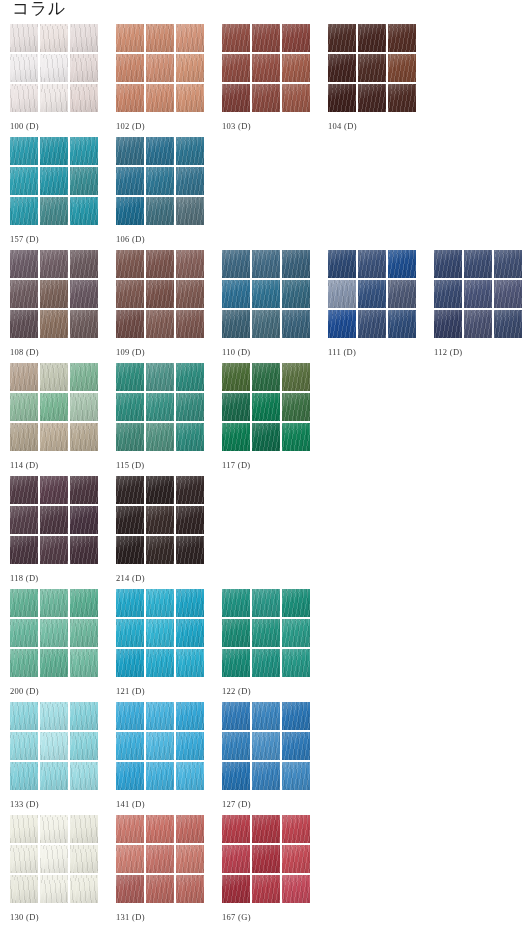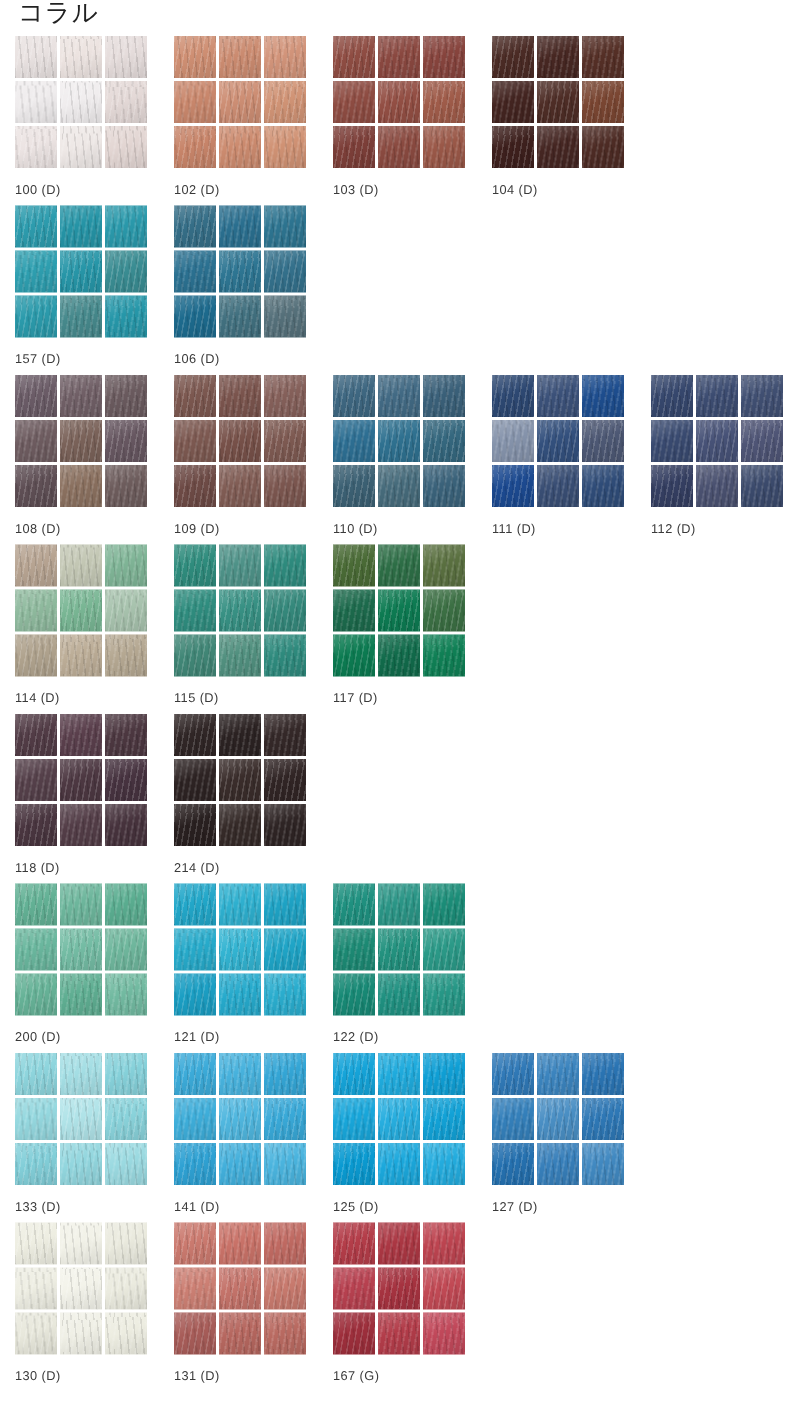--- a/index.html
+++ b/index.html
@@ -23,20 +23,21 @@
     line-height: 14px;
     letter-spacing: 0.5px;
     color: #222222;
     white-space: nowrap;
   }
   #catalog {
     position: absolute;
     left: 0;
     top: 24px;
     width: 528px;
+    font-family: Liberation Serif, serif;
   }
   .swatch-row {
     display: flex;
     flex-direction: row;
     height: 113px;
     padding-left: 10px;
     box-sizing: border-box;
   }
   .swatch-cell {
     width: 106px;
@@ -404,34 +405,20 @@
           <div class="tile" style="background-color: rgb(80, 183, 223);"></div>
           <div class="tile" style="background-color: rgb(57, 169, 216);"></div>
           <div class="tile" style="background-color: rgb(47, 162, 212);"></div>
           <div class="tile" style="background-color: rgb(66, 175, 219);"></div>
           <div class="tile" style="background-color: rgb(74, 180, 222);"></div>
         </div>
         <div class="swatch-label">141 (D)</div>
       </div>
       <div class="swatch-cell">
         <div class="tile-grid">
-          <div class="tile" style="background-color: rgb(21, 164, 217);"></div>
-          <div class="tile" style="background-color: rgb(31, 171, 221);"></div>
-          <div class="tile" style="background-color: rgb(15, 159, 213);"></div>
-          <div class="tile" style="background-color: rgb(24, 167, 219);"></div>
-          <div class="tile" style="background-color: rgb(39, 174, 223);"></div>
-          <div class="tile" style="background-color: rgb(18, 162, 215);"></div>
-          <div class="tile" style="background-color: rgb(10, 155, 210);"></div>
-          <div class="tile" style="background-color: rgb(27, 168, 220);"></div>
-          <div class="tile" style="background-color: rgb(35, 172, 222);"></div>
-        </div>
-        <div class="swatch-label">125 (D)</div>
-      </div>
-      <div class="swatch-cell">
-        <div class="tile-grid">
           <div class="tile" style="background-color: rgb(48, 121, 183);"></div>
           <div class="tile" style="background-color: rgb(59, 132, 190);"></div>
           <div class="tile" style="background-color: rgb(42, 116, 179);"></div>
           <div class="tile" style="background-color: rgb(52, 128, 187);"></div>
           <div class="tile" style="background-color: rgb(74, 143, 196);"></div>
           <div class="tile" style="background-color: rgb(46, 120, 182);"></div>
           <div class="tile" style="background-color: rgb(37, 113, 176);"></div>
           <div class="tile" style="background-color: rgb(55, 127, 186);"></div>
           <div class="tile" style="background-color: rgb(65, 137, 193);"></div>
         </div>

